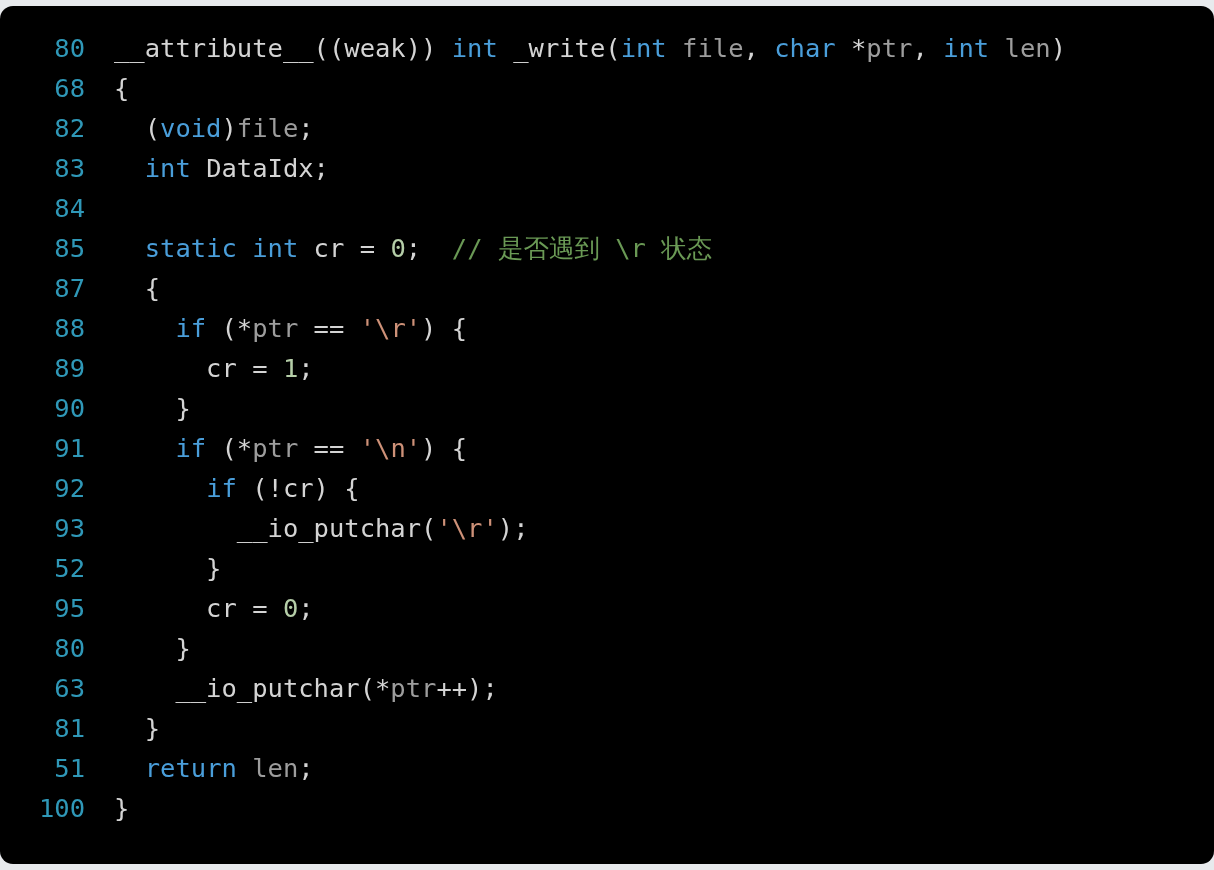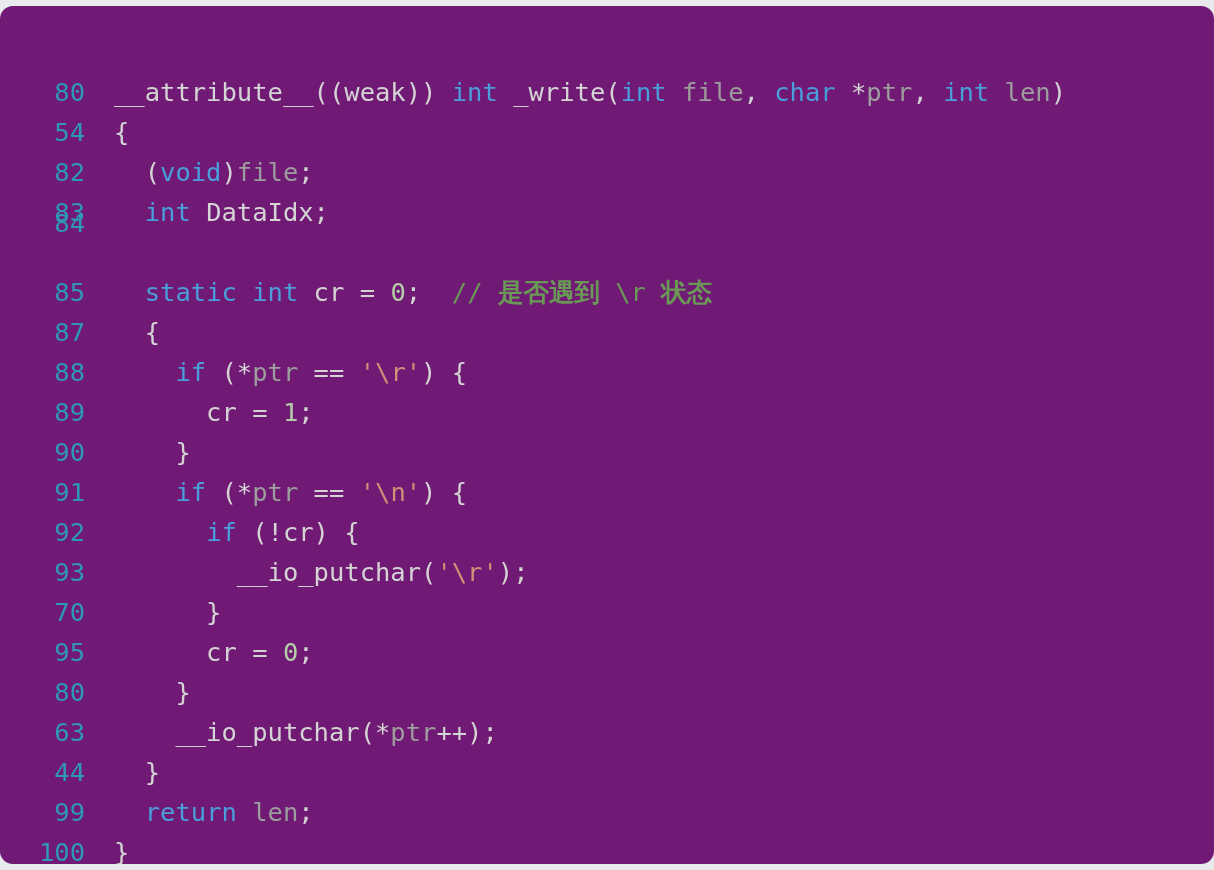--- a/index.html
+++ b/index.html
@@ -48,51 +48,50 @@
     color: #2f98b8;
     font-size: 25.5px;
     padding-right: 0px;
     user-select: none;
   }
 
   .src {
     flex: 1 1 auto;
     padding-left: 29px;
     color: #d4d4d4;
-    margin-top: 44px;
   }
 
   
   .kw   { color: #4a9eda; }  
   .num  { color: #b5cea8; }  
   .str  { color: #ce9178; }  
   .cmt  { color: #6a9955; }  
   .par  { color: #9d9d9d; }  
   .id   { color: #d4d4d4; }  
-  .cjk  { font-family: "DejaVu Sans", "Liberation Sans", sans-serif; font-weight: bold; }
+  .cjk  { font-family: "DejaVu Sans", "Liberation Sans", sans-serif; }
 </style>
 </head>
 <body style="background: rgb(232, 234, 237);">
 
-<div id="code-block" style="background: #701a75;">
+<div id="code-block" style="background: #000000;">
   <div class="code-lines">
       <div class="code-line"><span class="ln">80</span><span class="src"><span class="id">__attribute__((weak)) </span><span class="kw">int</span><span class="id"> _write(</span><span class="kw">int</span><span class="id"> </span><span class="par">file</span><span class="id">, </span><span class="kw">char</span><span class="id"> *</span><span class="par">ptr</span><span class="id">, </span><span class="kw">int</span><span class="id"> </span><span class="par">len</span><span class="id">)</span></span></div>
-      <div class="code-line"><span class="ln">54</span><span class="src"><span class="id">{</span></span></div>
+      <div class="code-line"><span class="ln">68</span><span class="src"><span class="id">{</span></span></div>
       <div class="code-line"><span class="ln">82</span><span class="src"><span class="id">  (</span><span class="kw">void</span><span class="id">)</span><span class="par">file</span><span class="id">;</span></span></div>
       <div class="code-line"><span class="ln">83</span><span class="src"><span class="id">  </span><span class="kw">int</span><span class="id"> DataIdx;</span></span></div>
       <div class="code-line"><span class="ln">84</span><span class="src"></span></div>
       <div class="code-line"><span class="ln">85</span><span class="src"><span class="id">  </span><span class="kw">static</span><span class="id"> </span><span class="kw">int</span><span class="id"> cr = </span><span class="num">0</span><span class="id">;  </span><span class="cmt">// </span><span class="cmt cjk">是否遇到</span><span class="cmt"> \r </span><span class="cmt cjk">状态</span></span></div>
       <div class="code-line"><span class="ln">87</span><span class="src"><span class="id">  {</span></span></div>
       <div class="code-line"><span class="ln">88</span><span class="src"><span class="id">    </span><span class="kw">if</span><span class="id"> (*</span><span class="par">ptr</span><span class="id"> == </span><span class="str">'\r'</span><span class="id">) {</span></span></div>
       <div class="code-line"><span class="ln">89</span><span class="src"><span class="id">      cr = </span><span class="num">1</span><span class="id">;</span></span></div>
       <div class="code-line"><span class="ln">90</span><span class="src"><span class="id">    }</span></span></div>
       <div class="code-line"><span class="ln">91</span><span class="src"><span class="id">    </span><span class="kw">if</span><span class="id"> (*</span><span class="par">ptr</span><span class="id"> == </span><span class="str">'\n'</span><span class="id">) {</span></span></div>
       <div class="code-line"><span class="ln">92</span><span class="src"><span class="id">      </span><span class="kw">if</span><span class="id"> (!cr) {</span></span></div>
       <div class="code-line"><span class="ln">93</span><span class="src"><span class="id">        __io_putchar(</span><span class="str">'\r'</span><span class="id">);</span></span></div>
-      <div class="code-line"><span class="ln">70</span><span class="src"><span class="id">      }</span></span></div>
+      <div class="code-line"><span class="ln">52</span><span class="src"><span class="id">      }</span></span></div>
       <div class="code-line"><span class="ln">95</span><span class="src"><span class="id">      cr = </span><span class="num">0</span><span class="id">;</span></span></div>
       <div class="code-line"><span class="ln">80</span><span class="src"><span class="id">    }</span></span></div>
       <div class="code-line"><span class="ln">63</span><span class="src"><span class="id">    __io_putchar(*</span><span class="par">ptr</span><span class="id">++);</span></span></div>
-      <div class="code-line"><span class="ln">44</span><span class="src"><span class="id">  }</span></span></div>
-      <div class="code-line"><span class="ln">99</span><span class="src"><span class="id">  </span><span class="kw">return</span><span class="id"> </span><span class="par">len</span><span class="id">;</span></span></div>
+      <div class="code-line"><span class="ln">81</span><span class="src"><span class="id">  }</span></span></div>
+      <div class="code-line"><span class="ln">51</span><span class="src"><span class="id">  </span><span class="kw">return</span><span class="id"> </span><span class="par">len</span><span class="id">;</span></span></div>
       <div class="code-line"><span class="ln">100</span><span class="src"><span class="id">}</span></span></div>
     </div>
 </div>
 
 </body></html>

